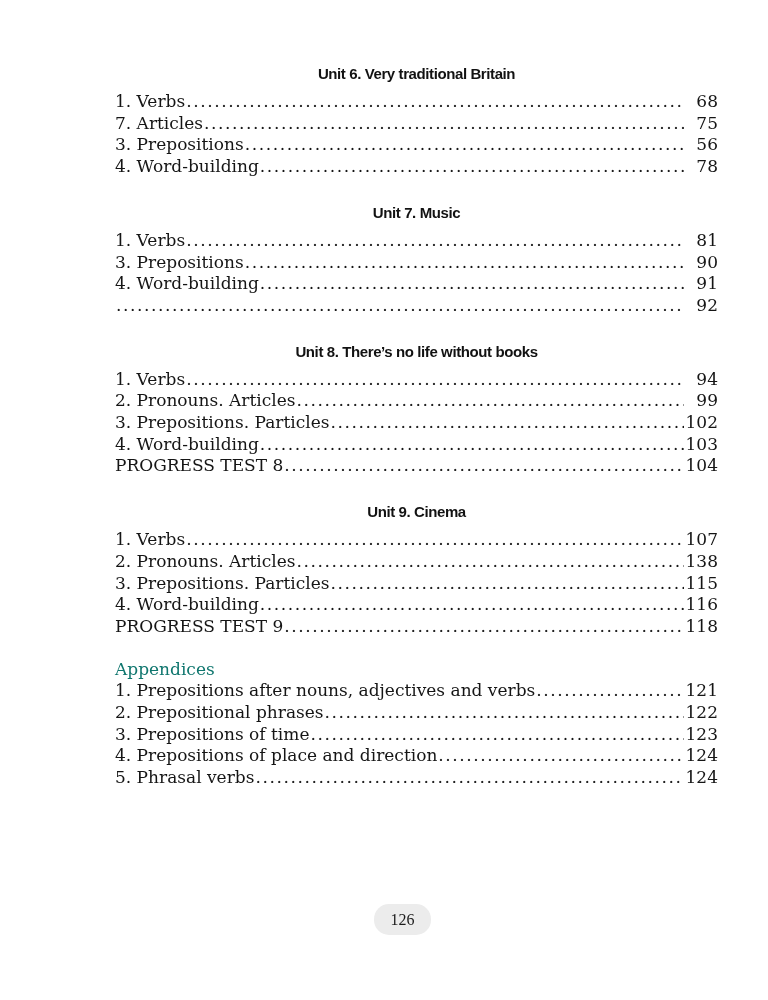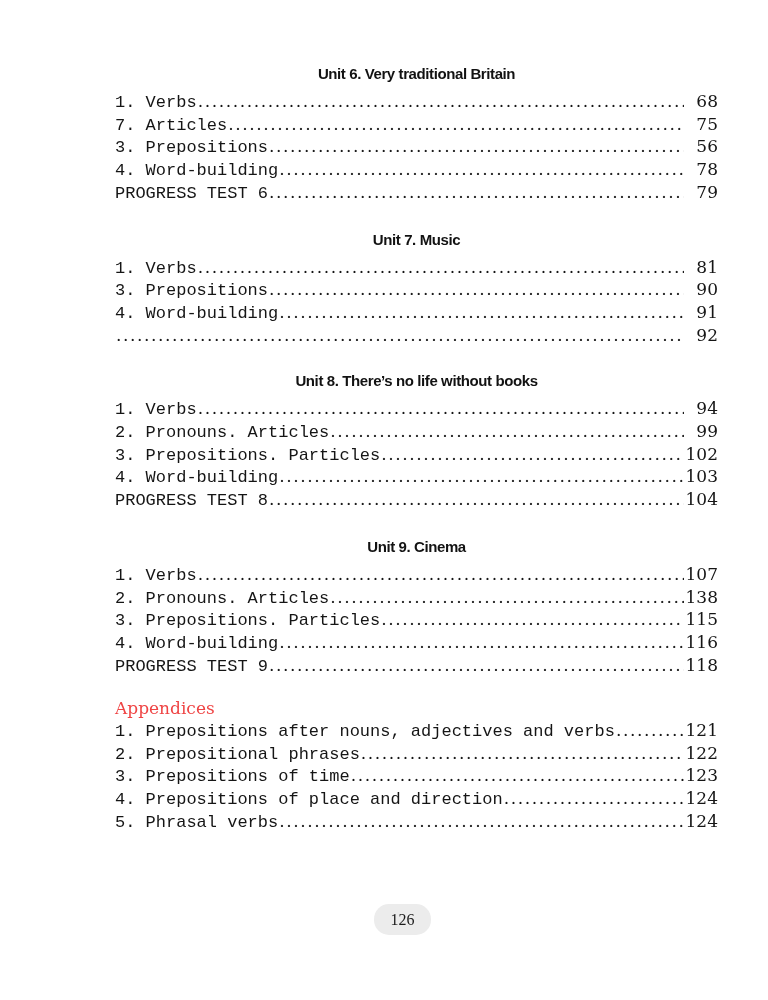--- a/index.html
+++ b/index.html
@@ -30,31 +30,31 @@
     margin-bottom: 5px;
   }
   .section:first-child .unit-title { margin-top: 0; }
   .appendix-title {
     font-family: "DejaVu Serif", serif;
     font-size: 17px;
     line-height: 21.7px;
     text-align: left;
     font-weight: normal;
     margin-top: 21px;
-    color: #ef4444;
+    color: #0f766e;
   }
   .toc-row {
     display: flex;
     align-items: baseline;
     font-family: "DejaVu Serif", serif;
     font-size: 17px;
     line-height: 21.7px;
     white-space: nowrap;
   }
-  .toc-label { flex: 0 0 auto; font-family: Liberation Mono, monospace; }
+  .toc-label { flex: 0 0 auto; }
   .toc-dots {
     flex: 1 1 auto;
     overflow: hidden;
     margin: 0 1px;
     min-width: 10px;
   }
   .toc-dots::after {
     content: "........................................................................................................................";
     letter-spacing: 1.6px;
   }
@@ -100,25 +100,20 @@
       <div class="toc-row">
         <span class="toc-label">3. Prepositions</span>
         <span class="toc-dots"></span>
         <span class="toc-page">56</span>
       </div>
       <div class="toc-row">
         <span class="toc-label">4. Word-building</span>
         <span class="toc-dots"></span>
         <span class="toc-page">78</span>
       </div>
-      <div class="toc-row">
-        <span class="toc-label">PROGRESS TEST 6</span>
-        <span class="toc-dots"></span>
-        <span class="toc-page">79</span>
-      </div>
     </div>
 
     <div class="section">
       <div class="unit-title">Unit 7. Music</div>
       <div class="toc-row">
         <span class="toc-label">1. Verbs</span>
         <span class="toc-dots"></span>
         <span class="toc-page">81</span>
       </div>
       <div class="toc-row">

